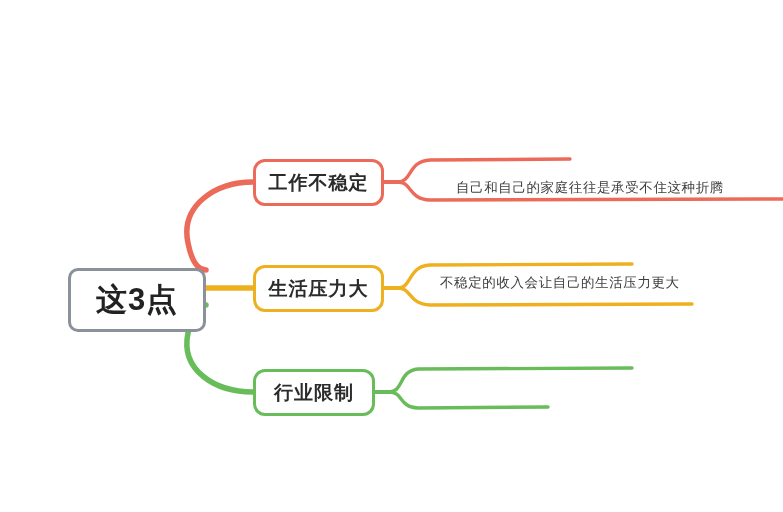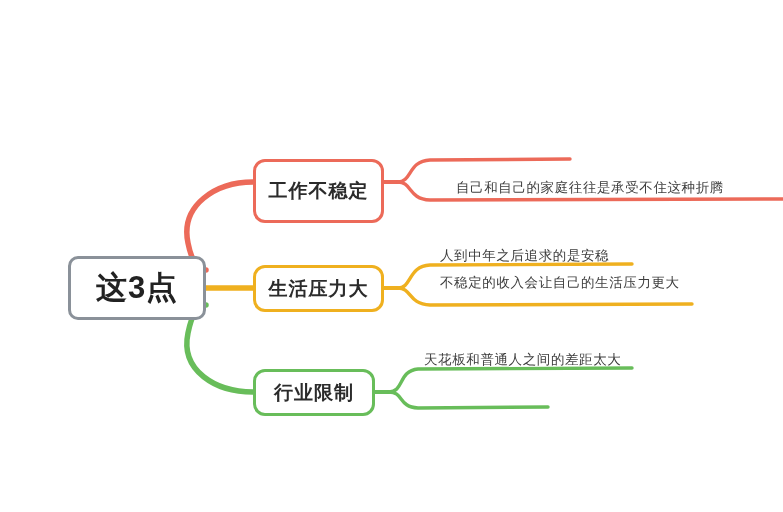--- a/index.html
+++ b/index.html
@@ -29,21 +29,21 @@
     position: absolute;
     box-sizing: border-box;
     background: #ffffff;
     display: flex;
     align-items: center;
     justify-content: center;
     white-space: nowrap;
   }
   .root-node {
     left: 68px;
-    top: 256px;
+    top: 268px;
     width: 138px;
     height: 64px;
     border: 3px solid #8a9199;
     border-radius: 10px;
     font-size: 31px;
     font-weight: bold;
     color: #222222;
     letter-spacing: 1px;
     z-index: 3;
   }
@@ -54,21 +54,21 @@
     font-size: 19px;
     font-weight: bold;
     color: #2b2b2b;
     letter-spacing: 1px;
     z-index: 3;
   }
   .branch-1 {
     left: 253px;
     top: 159px;
     width: 131px;
-    height: 64px;
+    height: 47px;
     border-color: #ec6a59;
   }
   .branch-2 {
     left: 253px;
     top: 265px;
     width: 131px;
     height: 47px;
     border-color: #efb01f;
   }
   .branch-3 {
@@ -130,18 +130,16 @@
   <div class="node branch-node branch-2">
     <span>生活压力大</span>
   </div>
 
   <div class="node branch-node branch-3">
     <span>行业限制</span>
   </div>
 
   <div class="leaf-label leaf-1-2">自己和自己的家庭往往是承受不住这种折腾</div>
 
-  <div class="leaf-label leaf-2-1">人到中年之后追求的是安稳</div>
   <div class="leaf-label leaf-2-2">不稳定的收入会让自己的生活压力更大</div>
 
-  <div class="leaf-label leaf-3-1">天花板和普通人之间的差距太大</div>
 
 </div>
 
 </body></html>

